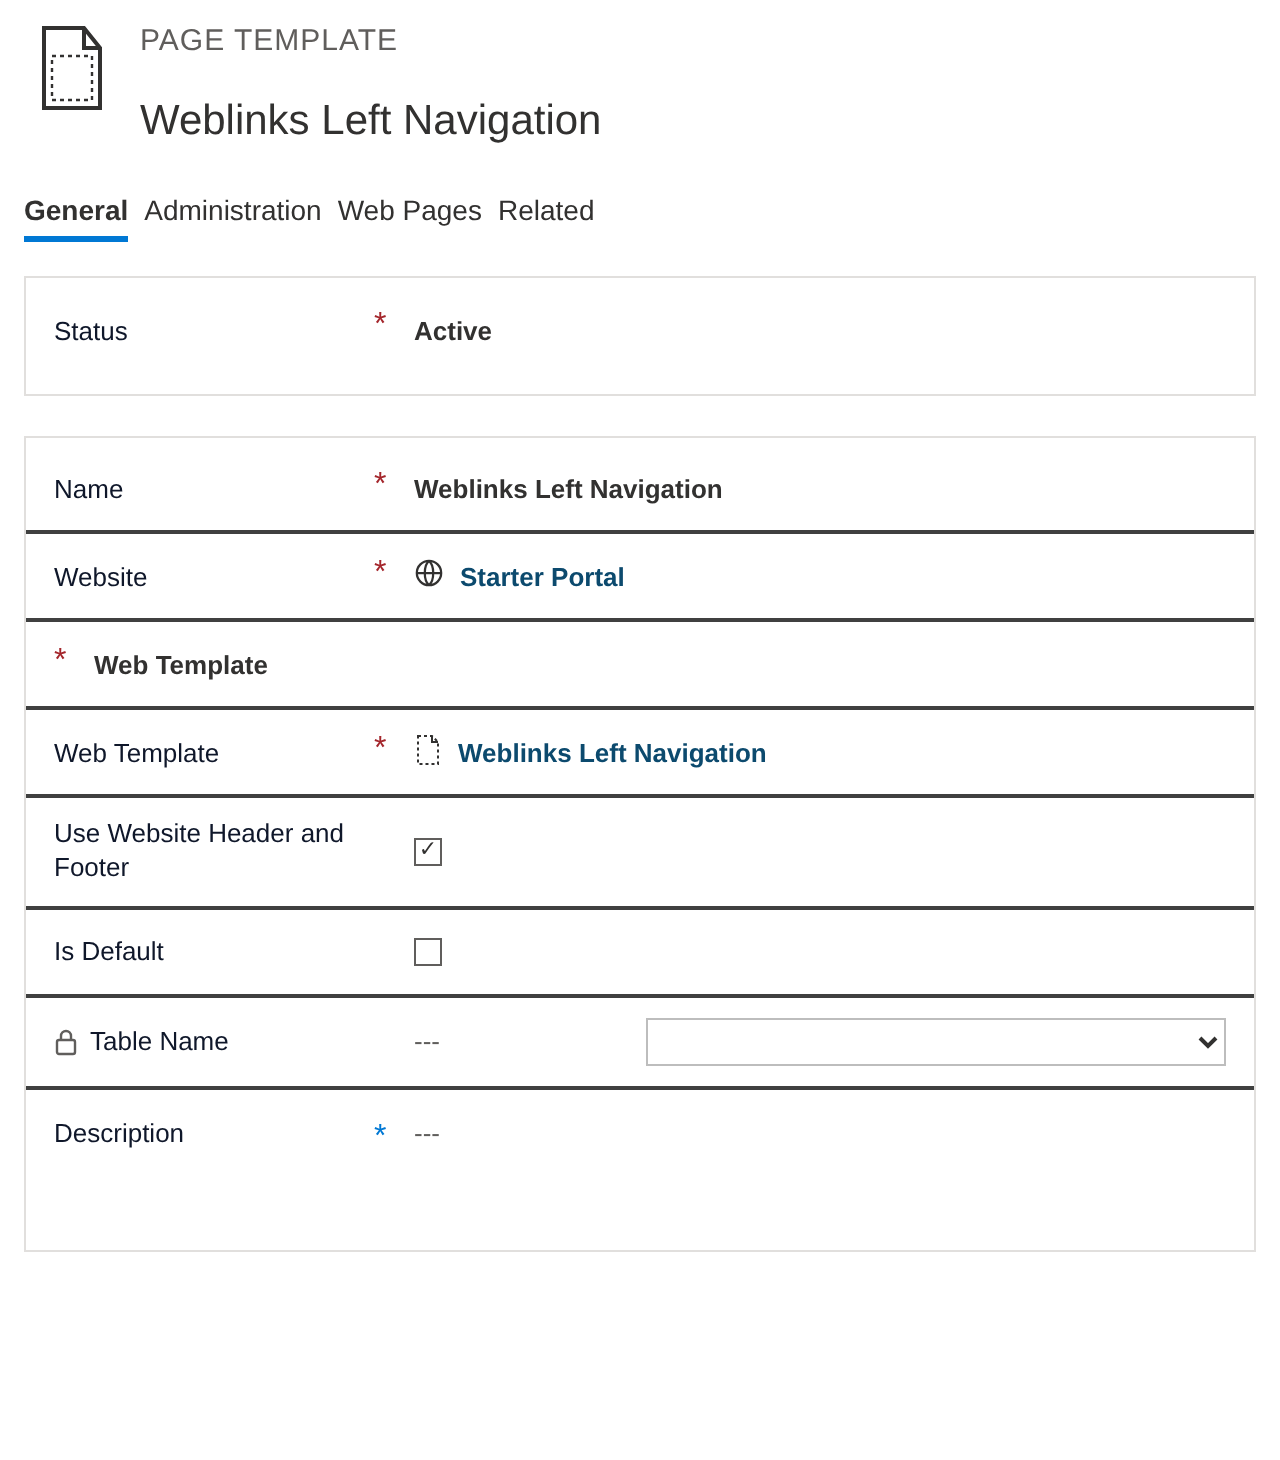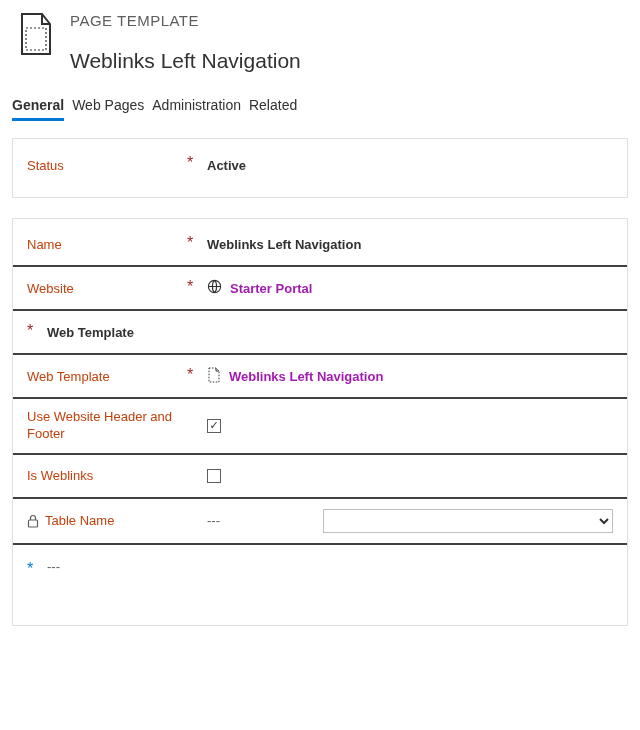--- a/index.html
+++ b/index.html
@@ -41,21 +41,21 @@
     align-items: center;
     padding: 10px 14px;
     border-bottom: 2px solid #404040;
     min-height: 44px;
   }
   .row:last-child { border-bottom: none; }
   .row-tall { align-items: flex-start; min-height: 70px; padding-top: 14px;}
   .label-col {
     flex: 0 0 160px;
     font-size: 13px;
-    color: #c2410c;
+    color: #0f172a;
     display: flex;
     align-items: center;
     gap: 6px;
   }
   .req-col {
     flex: 0 0 20px;
     color: #a4262c;
     font-size: 16px;
     text-align: left;
     padding-right: 6px;
@@ -64,21 +64,21 @@
   }
   .req-col.blue { color: #0078d4; }
   .value-col {
     flex: 1;
     display: flex;
     align-items: center;
     gap: 8px;
     font-size: 13px;
   }
   .value-bold { font-weight: 600; }
-  .value-link { color: #a21caf; font-weight: 600; cursor: pointer; }
+  .value-link { color: #0c4a6e; font-weight: 600; cursor: pointer; }
   .gray { color: #605e5c; }
   .checkbox {
     width: 14px; height: 14px; border: 1px solid #605e5c; display: inline-flex;
     align-items: center; justify-content: center; font-size: 11px; background: #fff;
   }
   .checkbox.checked::before { content: "✓"; color: #323130; line-height: 1; }
   .lock-icon { width: 12px; height: 14px; flex: 0 0 12px; }
   .select {
     width: 290px; max-width: 100%;
     border: 1px solid #bdbdbd;
@@ -106,22 +106,22 @@
       </svg>
     </span>
     <div class="header-text">
       <div class="header-kicker">PAGE TEMPLATE</div>
       <div class="header-title">Weblinks Left Navigation</div>
     </div>
   </div>
 
   <div class="tabs">
     <div class="tab active">General</div>
+    <div class="tab">Administration</div>
     <div class="tab">Web Pages</div>
-    <div class="tab">Administration</div>
     <div class="tab">Related</div>
   </div>
 
   <div class="card">
     <div class="row">
       <div class="label-col">Status</div>
       <div class="req-col">*</div>
       <div class="value-col">
         <span class="value-bold">Active</span>
       </div>
@@ -175,21 +175,21 @@
 
     <div class="row">
       <div class="label-col" style="line-height:1.3;">Use Website Header and Footer</div>
       <div class="req-col"></div>
       <div class="value-col">
         <span class="checkbox checked"></span>
       </div>
     </div>
 
     <div class="row">
-      <div class="label-col">Is Weblinks</div>
+      <div class="label-col">Is Default</div>
       <div class="req-col"></div>
       <div class="value-col">
         <span class="checkbox"></span>
       </div>
     </div>
 
     <div class="row">
       <div class="label-col">
         <span class="lock-icon">
           <svg width="12" height="14" viewBox="0 0 12 14">
@@ -202,20 +202,21 @@
       <div class="req-col"></div>
       <div class="value-col">
         <span class="gray">---</span>
         <select class="select" value="">
           <option></option>
         </select>
       </div>
     </div>
 
     <div class="row row-tall">
+      <div class="label-col">Description</div>
       <div class="req-col blue">*</div>
       <div class="value-col">
         <span class="gray">---</span>
       </div>
     </div>
 
   </div>
 
 </div>
 

